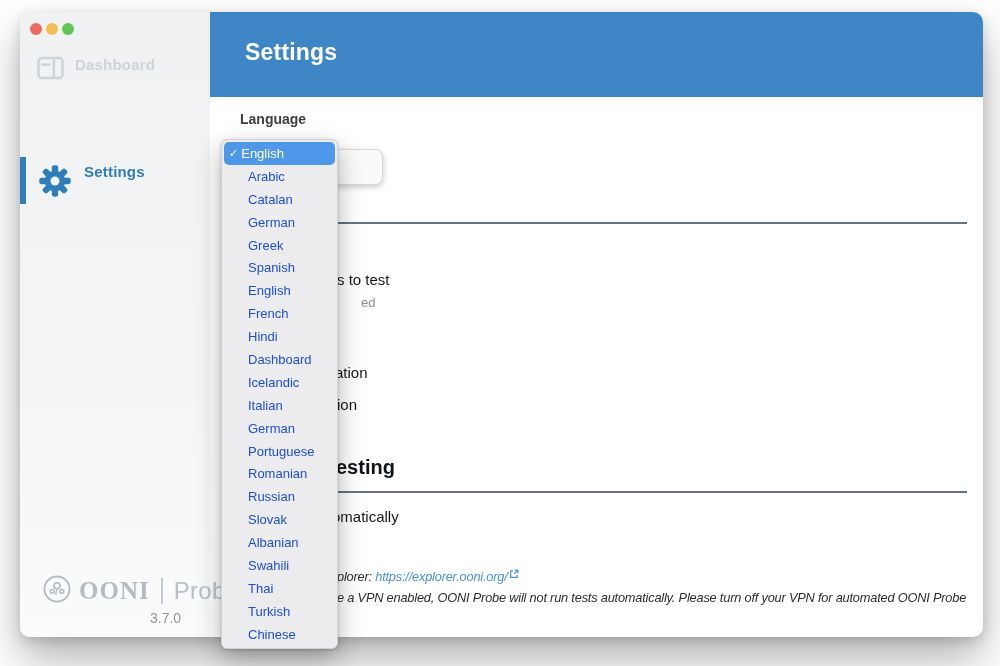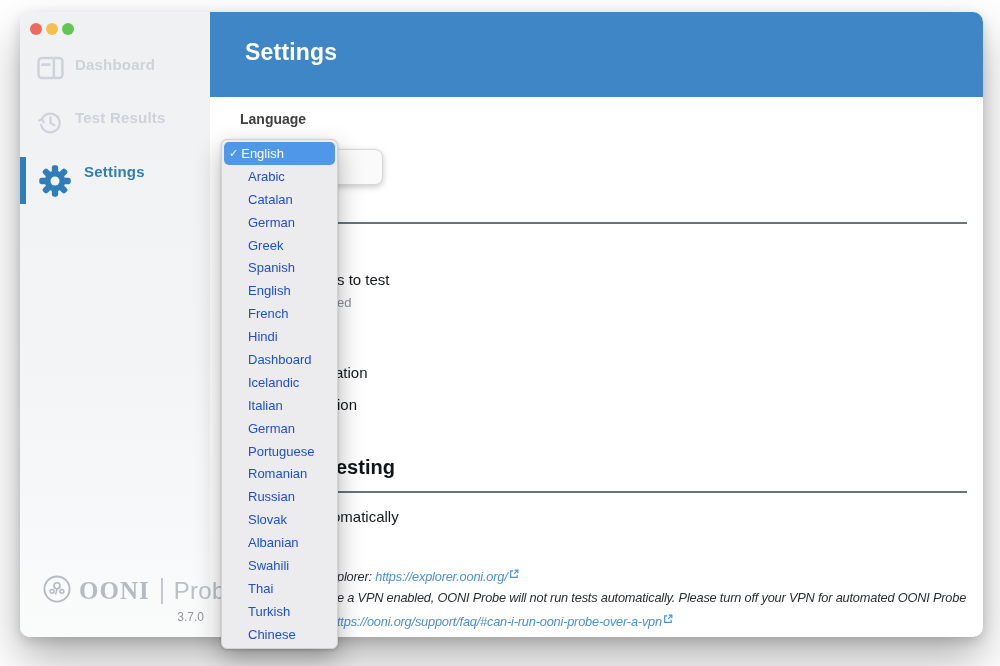--- a/index.html
+++ b/index.html
@@ -21,33 +21,33 @@
   .nav-item{position:absolute;left:0;width:178px;height:36px;display:flex;align-items:flex-start;
             padding-left:17px;gap:11px;cursor:default;}
   .nav-label{font-size:15px;font-weight:600;letter-spacing:.2px;}
   .dim .nav-label{color:#cdd3da;}
   .active .nav-label{color:#2f7dbb;}
   .accent-bar{position:absolute;left:0;top:145px;width:6px;height:47px;background:#2f7dbb;}
   .footer{position:absolute;left:22px;top:562px;display:flex;align-items:center;gap:7px;}
   .brand-ooni{font-family:"Liberation Serif",serif;font-weight:700;font-size:25px;color:#b4bbc3;letter-spacing:1px;}
   .brand-div{display:inline-block;width:2px;height:26px;background:#c2c8cf;margin:0 4px;}
   .brand-probe{font-size:24px;font-weight:400;color:#b9c0c7;letter-spacing:.3px;}
-  .version{position:absolute;left:130px;top:598px;width:54px;text-align:right;font-size:12px;color:#8f969d;}
+  .version{position:absolute;left:130px;top:598px;width:54px;font-size:14px;color:#8f969d;}
 
   
   .header{position:absolute;left:190px;top:0;width:773px;height:85px;background:#3e86c5;}
   .header-title{position:absolute;left:35px;top:27px;font-size:23px;font-weight:700;color:#ffffff;letter-spacing:.2px;}
 
   
   .lang-label{position:absolute;left:220px;top:99px;font-size:14px;font-weight:600;color:#404040;}
   .hr{position:absolute;height:2px;background:#65747f;width:727px;left:220px;}
   .hr1{top:210px;}
   .hr2{top:479px;}
   .frag{position:absolute;font-size:15px;color:#16191c;white-space:nowrap;}
-  .frag-sub{position:absolute;font-size:13px;color:#8b9096;white-space:nowrap;}
+  .frag-sub{position:absolute;font-size:13px;color:#8b9096;white-space:nowrap;padding-left:24px;}
   .frag-h{position:absolute;font-size:20px;font-weight:700;color:#101417;white-space:nowrap;}
   .note{position:absolute;font-size:12.8px;font-style:italic;color:#2b2e31;white-space:nowrap;letter-spacing:-.2px;}
   .note a,.note .lnk{color:#4a90d8;text-decoration:none;font-style:italic;cursor:pointer;}
   .ext-icon{display:inline-block;vertical-align:2px;margin-left:1px;}
 
   
   .popup-btn{position:absolute;left:230px;top:137px;width:133px;height:36px;background:#fafafa;
              border:1px solid #d8d8da;border-radius:8px;box-shadow:0 2px 6px rgba(0,0,0,.22);z-index:5;}
 
   
@@ -74,30 +74,20 @@
         <span>
           <svg width="27" height="24" viewBox="0 0 28 24" fill="none" stroke="#cdd3da" stroke-width="2.6" stroke-linecap="round">
             <rect x="1.6" y="1.6" width="24.8" height="20.8" rx="3.5"></rect>
             <line x1="17.5" y1="2" x2="17.5" y2="22"></line>
             <line x1="5.5" y1="8.5" x2="13" y2="8.5"></line>
           </svg>
         </span>
         <span class="nav-label">Dashboard</span>
       </div>
 
-      <div class="nav-item dim" style="top:97px">
-        <span>
-          <svg width="27" height="27" viewBox="0 0 30 30" fill="none" stroke="#cdd3da" stroke-width="2.4" stroke-linecap="round">
-            <path d="M5.2 11.5 A10.4 10.4 0 1 1 4.6 17.5"></path>
-            <path d="M2.4 12.8 L5.6 11.2 L7.4 14.6" fill="none"></path>
-            <path d="M15 9.2 V15.4 L19.4 18"></path>
-          </svg>
-        </span>
-        <span class="nav-label">Test Results</span>
-      </div>
 
       <div class="accent-bar"></div>
 
       <div class="nav-item active" style="top:151px">
         <span>
           <svg width="36" height="36" viewBox="0 0 40 40">
             <g fill="#2f7dbb">
               <circle cx="20" cy="20" r="11.5"></circle>
               <g>
                 <rect x="16.5" y="2.5" width="7" height="9" rx="2.4"></rect>
@@ -152,27 +142,20 @@
     <div class="frag" style="left:312px;top:496px">omatically</div>
 
     <div class="note" style="left:317px;top:555px">
       <span>plorer: </span><span class="lnk">https://explorer.ooni.org/</span><span class="ext-icon"><svg width="10" height="10" viewBox="0 0 12 12" fill="none" stroke="#4a90d8" stroke-width="1.4">
             <path d="M5 2.2 H2 V10 H9.8 V7"></path>
             <path d="M6.8 1.4 H10.6 V5.2"></path>
             <path d="M10.6 1.4 L6.2 5.8"></path>
           </svg></span>
     </div>
     <div class="note" style="left:317px;top:578px">e a VPN enabled, OONI Probe will not run tests automatically. Please turn off your VPN for automated OONI Probe</div>
-    <div class="note" style="left:317px;top:600px">
-      <span class="lnk">ttps://ooni.org/support/faq/#can-i-run-ooni-probe-over-a-vpn</span><span class="ext-icon"><svg width="10" height="10" viewBox="0 0 12 12" fill="none" stroke="#4a90d8" stroke-width="1.4">
-            <path d="M5 2.2 H2 V10 H9.8 V7"></path>
-            <path d="M6.8 1.4 H10.6 V5.2"></path>
-            <path d="M10.6 1.4 L6.2 5.8"></path>
-          </svg></span>
-    </div>
 
   </div>
 
   <div class="menu">
     <div class="mi selected">
       <span class="check">✓</span>
       <span>English</span>
     </div>
     <div class="mi">Arabic</div>
     <div class="mi">Catalan</div>

